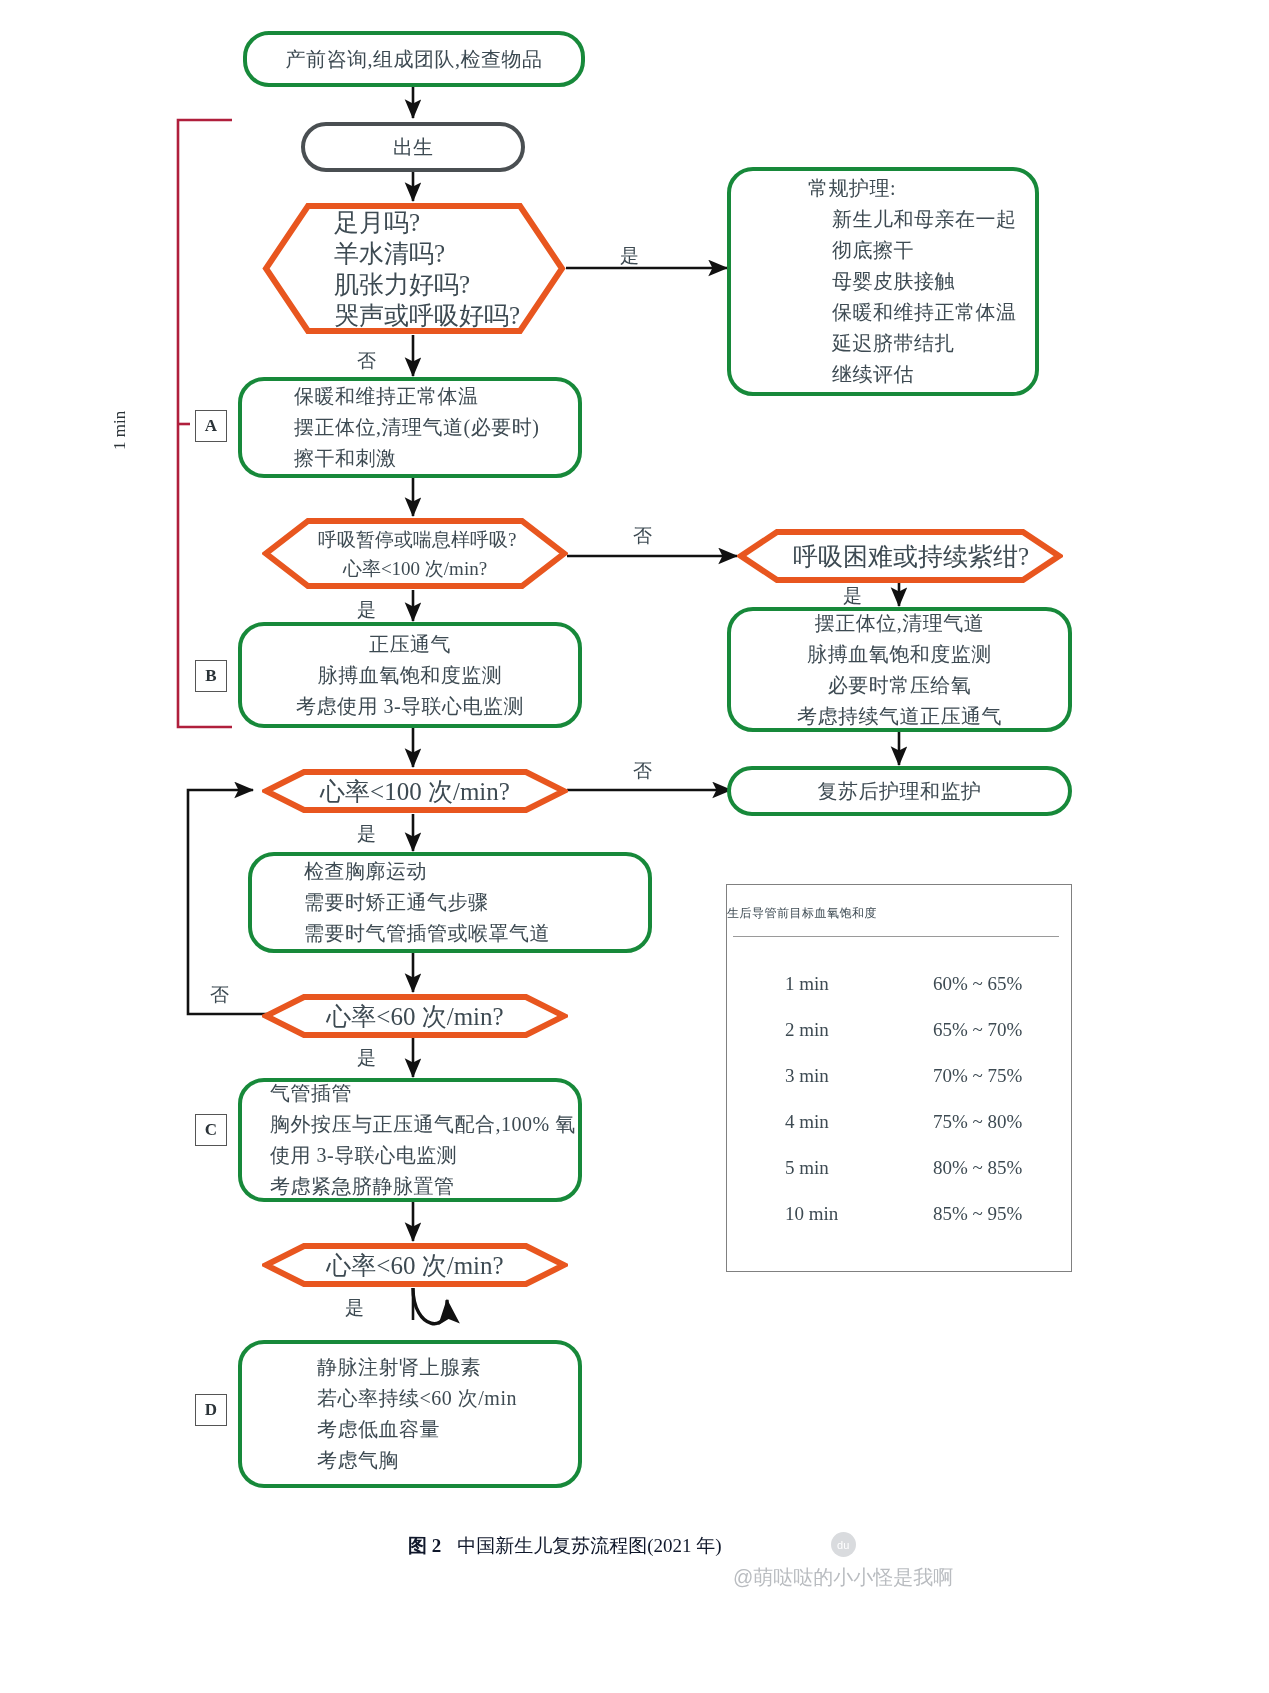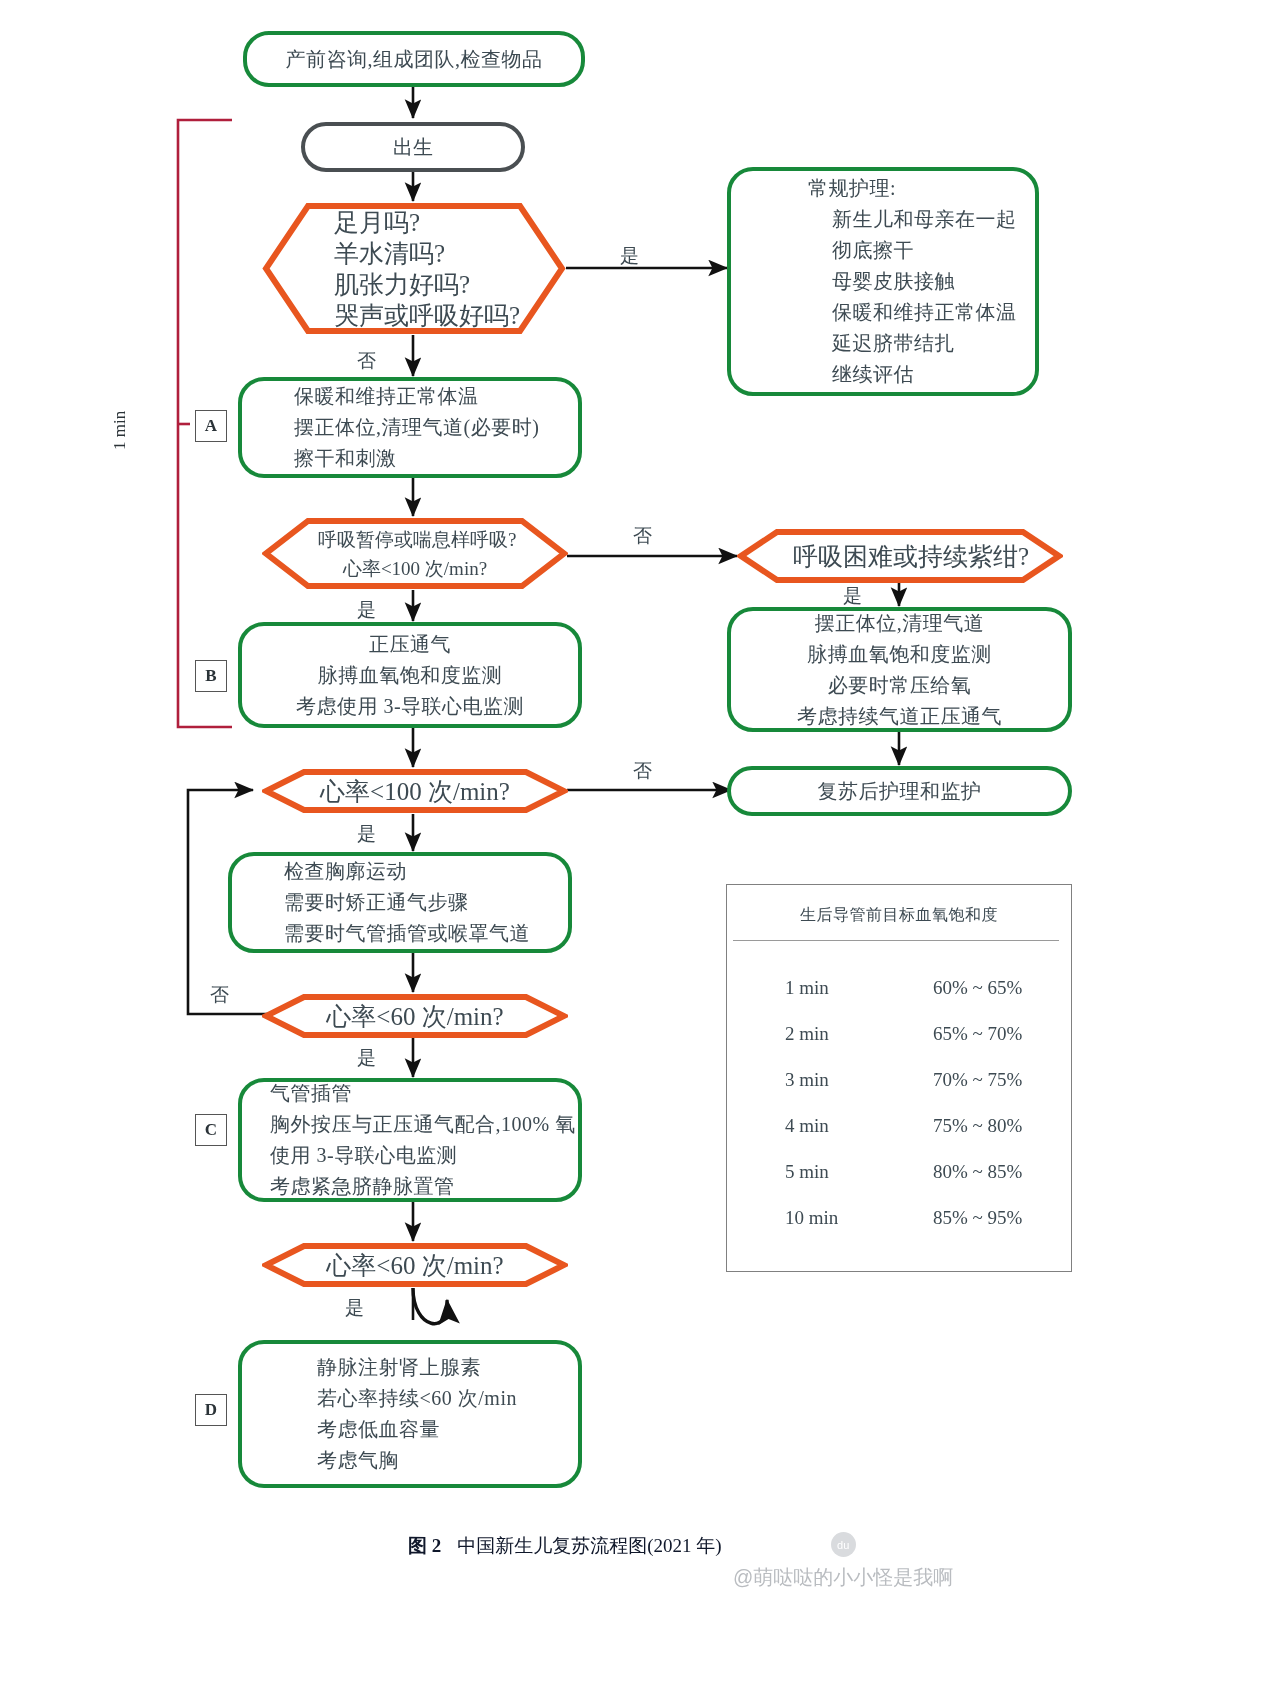--- a/index.html
+++ b/index.html
@@ -103,22 +103,22 @@
     font-family:"Liberation Serif","DejaVu Serif",serif;
   }
   
   .sattable{
     position:absolute;
     border:1.5px solid #808080;
     background:#fff;
     box-sizing:border-box;
   }
   .sattable .sat-title{
-    text-align:center;
-    font-size:16px;
+    text-align:left;
+    font-size:12px;
     padding-top:20px;
     padding-bottom:14px;
     letter-spacing:.5px;
   }
   .sattable .sat-rule{
     height:1px;
     background:#9a9a9a;
     margin:0 12px 0 6px;
   }
   .sattable .sat-rows{
@@ -303,21 +303,21 @@
     </svg>
     <div class="hextext">
       <span class="ln">心率&lt;100 次/min?</span>
     </div>
   </div>
 
   <div class="node greenbox" style="left:727px;top:766px;width:345px;height:50px;">
     <span class="ln">复苏后护理和监护</span>
   </div>
 
-  <div class="node greenbox leftalign" style="left:228px;top:852px;width:344px;height:101px;padding-left:52px;">
+  <div class="node greenbox leftalign" style="left:248px;top:852px;width:404px;height:101px;padding-left:52px;">
     <span class="ln">检查胸廓运动</span>
     <span class="ln">需要时矫正通气步骤</span>
     <span class="ln">需要时气管插管或喉罩气道</span>
   </div>
 
   <div class="hex" style="left:262px;top:993px;width:306px;height:46px;">
     <svg class="hexsvg" width="306" height="46" viewBox="0 0 306 46">
       <polygon points="42,4 264,4 302,23 264,42 42,42 4,23" fill="#fff" stroke="#e8561f" stroke-width="6"></polygon>
     </svg>
     <div class="hextext">

